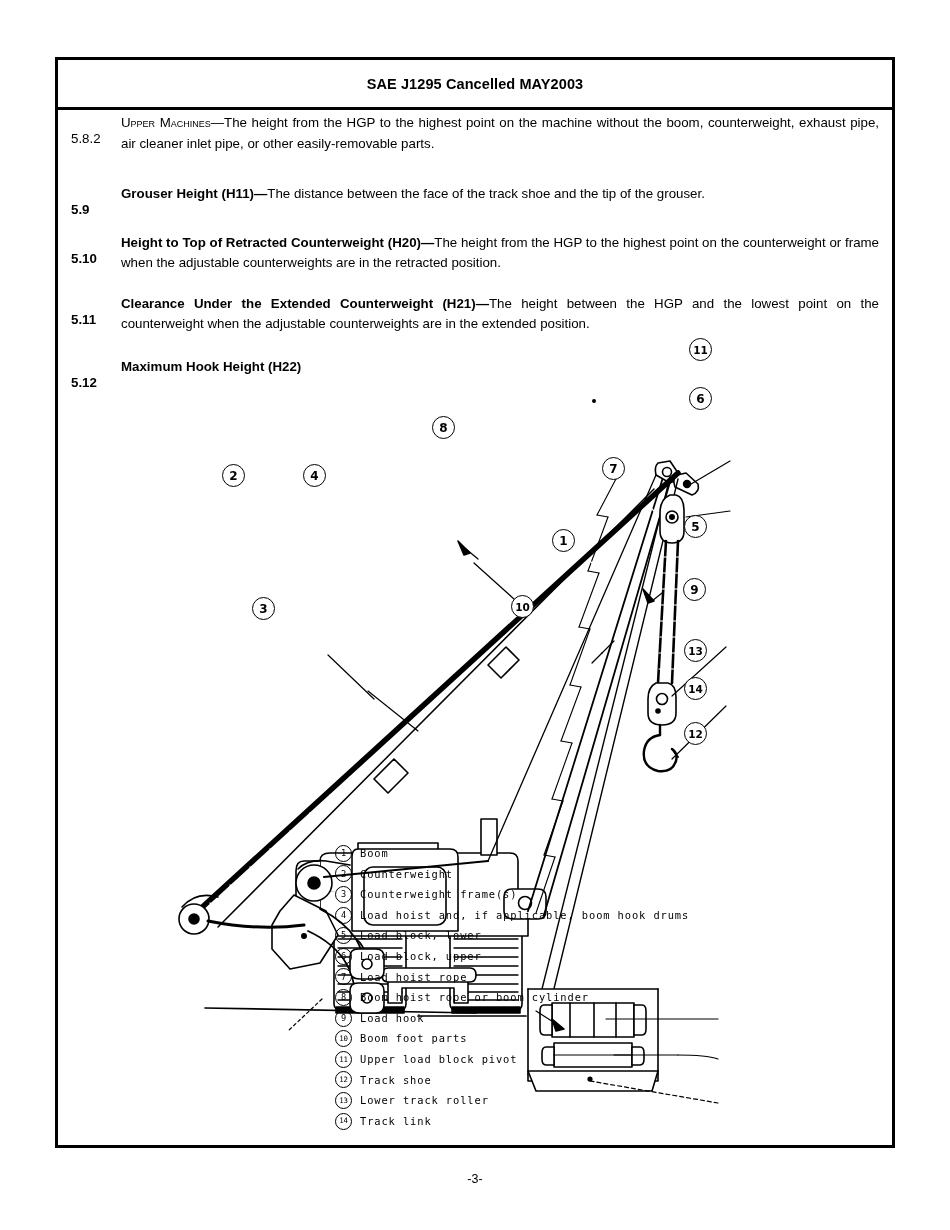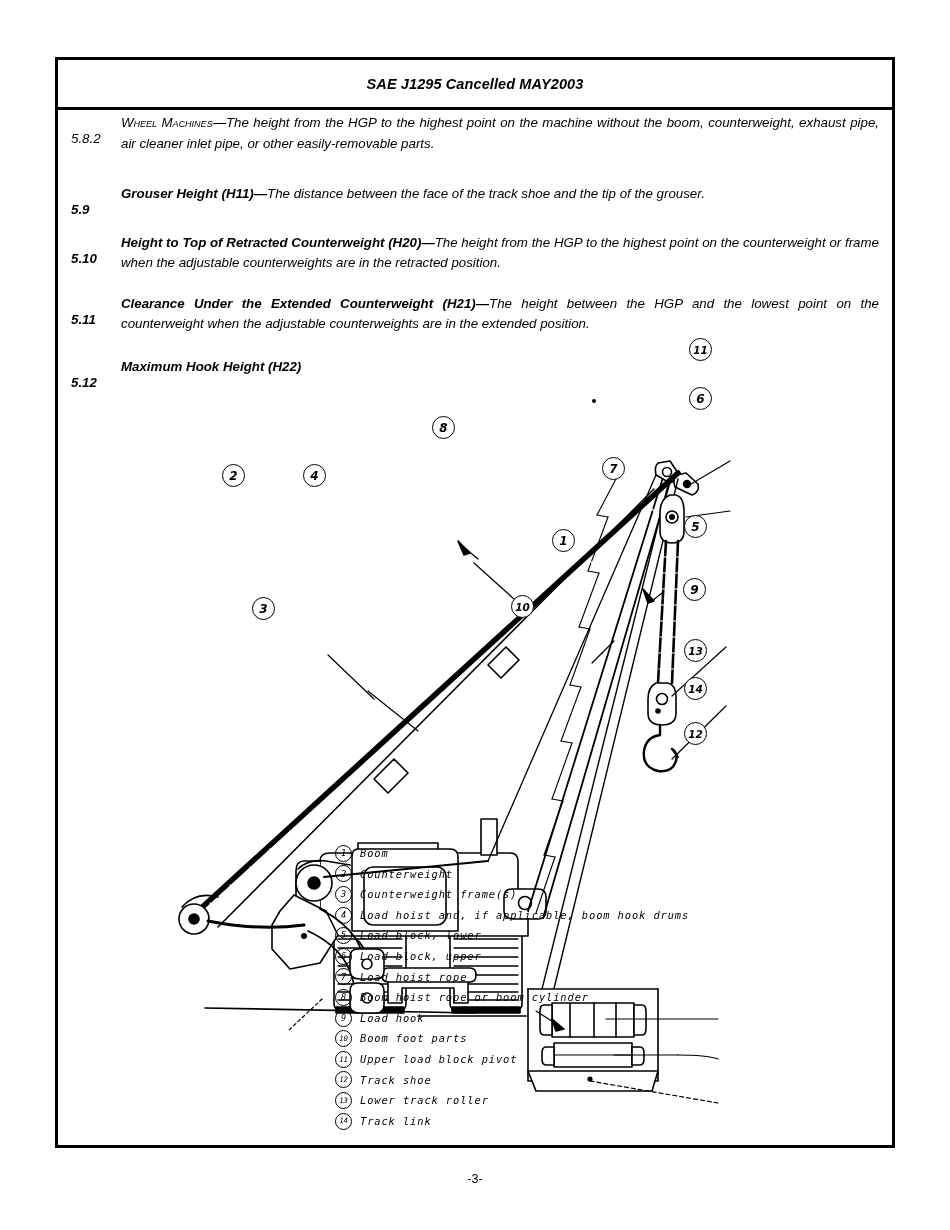--- a/index.html
+++ b/index.html
@@ -19,21 +19,20 @@
 
   
   #page-frame {
     position: absolute;
     left: 55px;
     top: 57px;
     width: 840px;
     height: 1091px;
     border: 3px solid #000;
     box-sizing: border-box;
-    font-style: italic;
   }
 
   #header-band {
     position: absolute;
     left: 0;
     top: 0;
     width: 100%;
     height: 50px;
     border-bottom: 3px solid #000;
     box-sizing: border-box;
@@ -163,21 +162,21 @@
 <div id="page-frame">
 
   <div id="header-band">
     <div id="header-title">SAE J1295 Cancelled MAY2003</div>
   </div>
 
   <div id="content">
 
     <div class="clause light">
       <span class="num">5.8.2</span>
-      <span class="body"><span class="term-sc">Wheel Machines</span><span>—</span><span>The height from the HGP to the highest point on the machine without the boom, counterweight, exhaust pipe, air cleaner inlet pipe, or other easily-removable parts.</span></span>
+      <span class="body"><span class="term-sc">Upper Machines</span><span>—</span><span>The height from the HGP to the highest point on the machine without the boom, counterweight, exhaust pipe, air cleaner inlet pipe, or other easily-removable parts.</span></span>
     </div>
 
     <div class="clause" style="margin-top:30px;">
       <span class="num">5.9</span>
       <span class="body nojust"><span class="term">Grouser Height (H11)</span><span class="term">—</span><span>The distance between the face of the track shoe and the tip of the grouser.</span></span>
     </div>
 
     <div class="clause" style="margin-top:28px;">
       <span class="num">5.10</span>
       <span class="body"><span class="term">Height to Top of Retracted Counterweight (H20)</span><span class="term">—</span><span>The height from the HGP to the highest point on the counterweight or frame when the adjustable counterweights are in the retracted position.</span></span>

